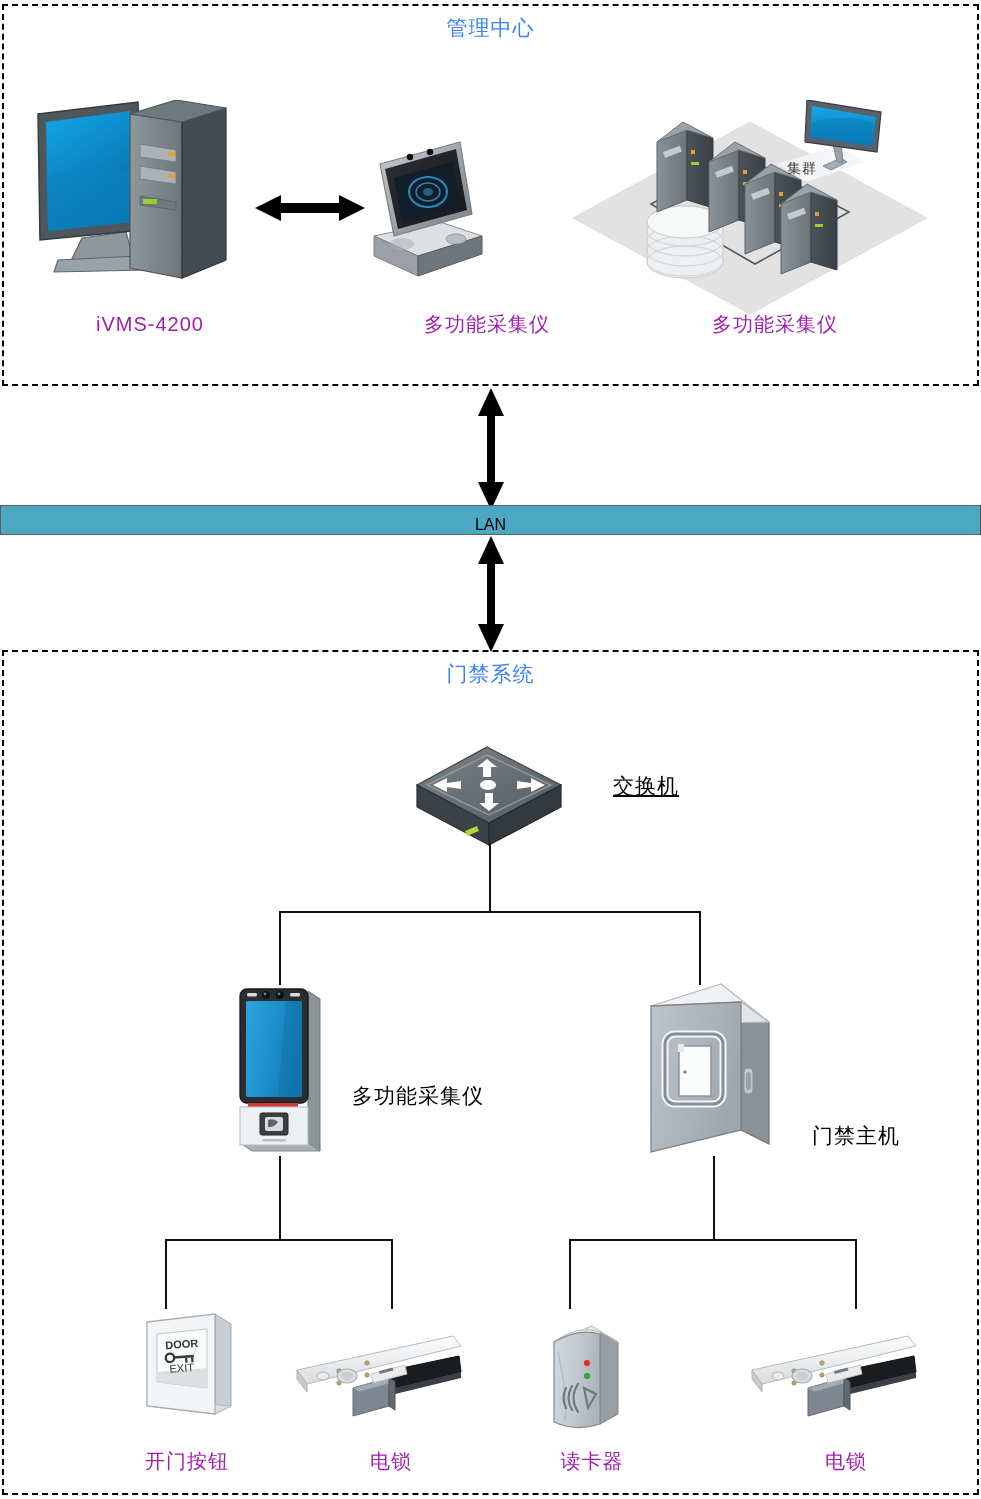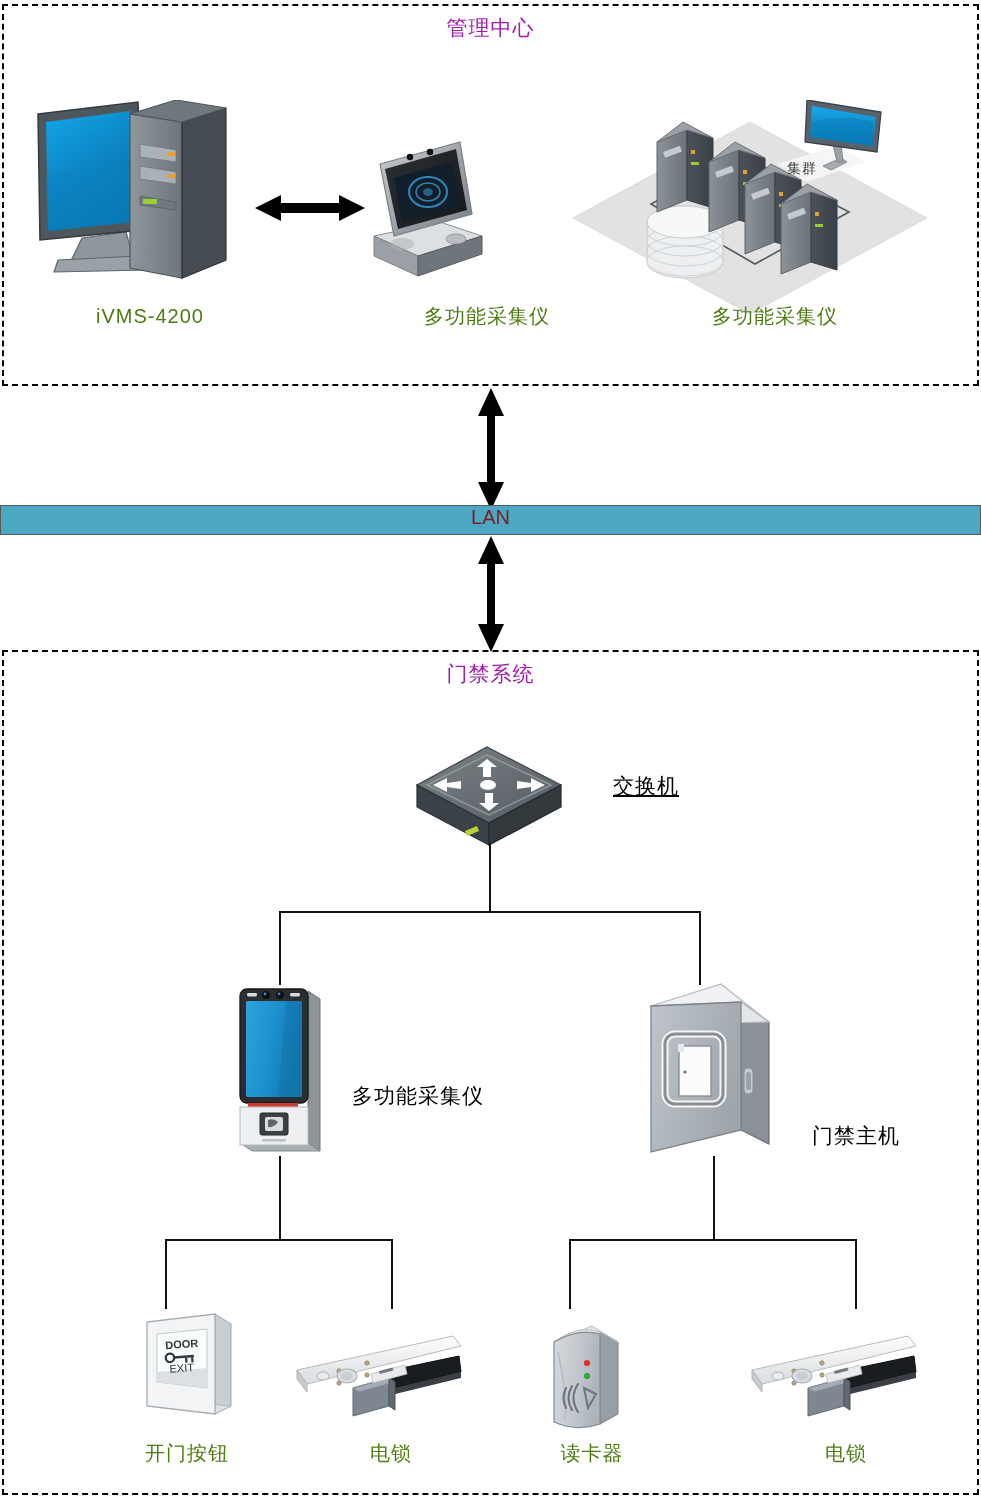--- a/index.html
+++ b/index.html
@@ -23,46 +23,47 @@
     position: absolute;
     border: 2px dashed #000000;
     box-sizing: border-box;
     background: transparent;
   }
   .zone-title {
     position: absolute;
     width: 100%;
     text-align: center;
     font-size: 21px;
-    color: #a21caf;
+    color: #3b82f6;
     letter-spacing: 1px;
     font-weight: 400;
   }
 
   
   .lan-bar {
     position: absolute;
     background: #4CA8C2;
     border: 1px solid #5b5b5b;
     box-sizing: border-box;
     display: flex;
-    align-items: flex-start;
+    align-items: flex-end;
     justify-content: center;
-    font-size: 20px;
-    color: #7f1d1d;
+    font-size: 16px;
+    color: #000000;
   }
 
   
   .dev-label {
     position: absolute;
     text-align: center;
     font-size: 20px;
-    color: #4d7c0f;
+    color: #a21caf;
     white-space: nowrap;
     letter-spacing: 1px;
+    margin-top: 8px;
   }
   .side-label {
     position: absolute;
     font-size: 21px;
     color: #000;
     white-space: nowrap;
     letter-spacing: 1px;
   }
 
   

